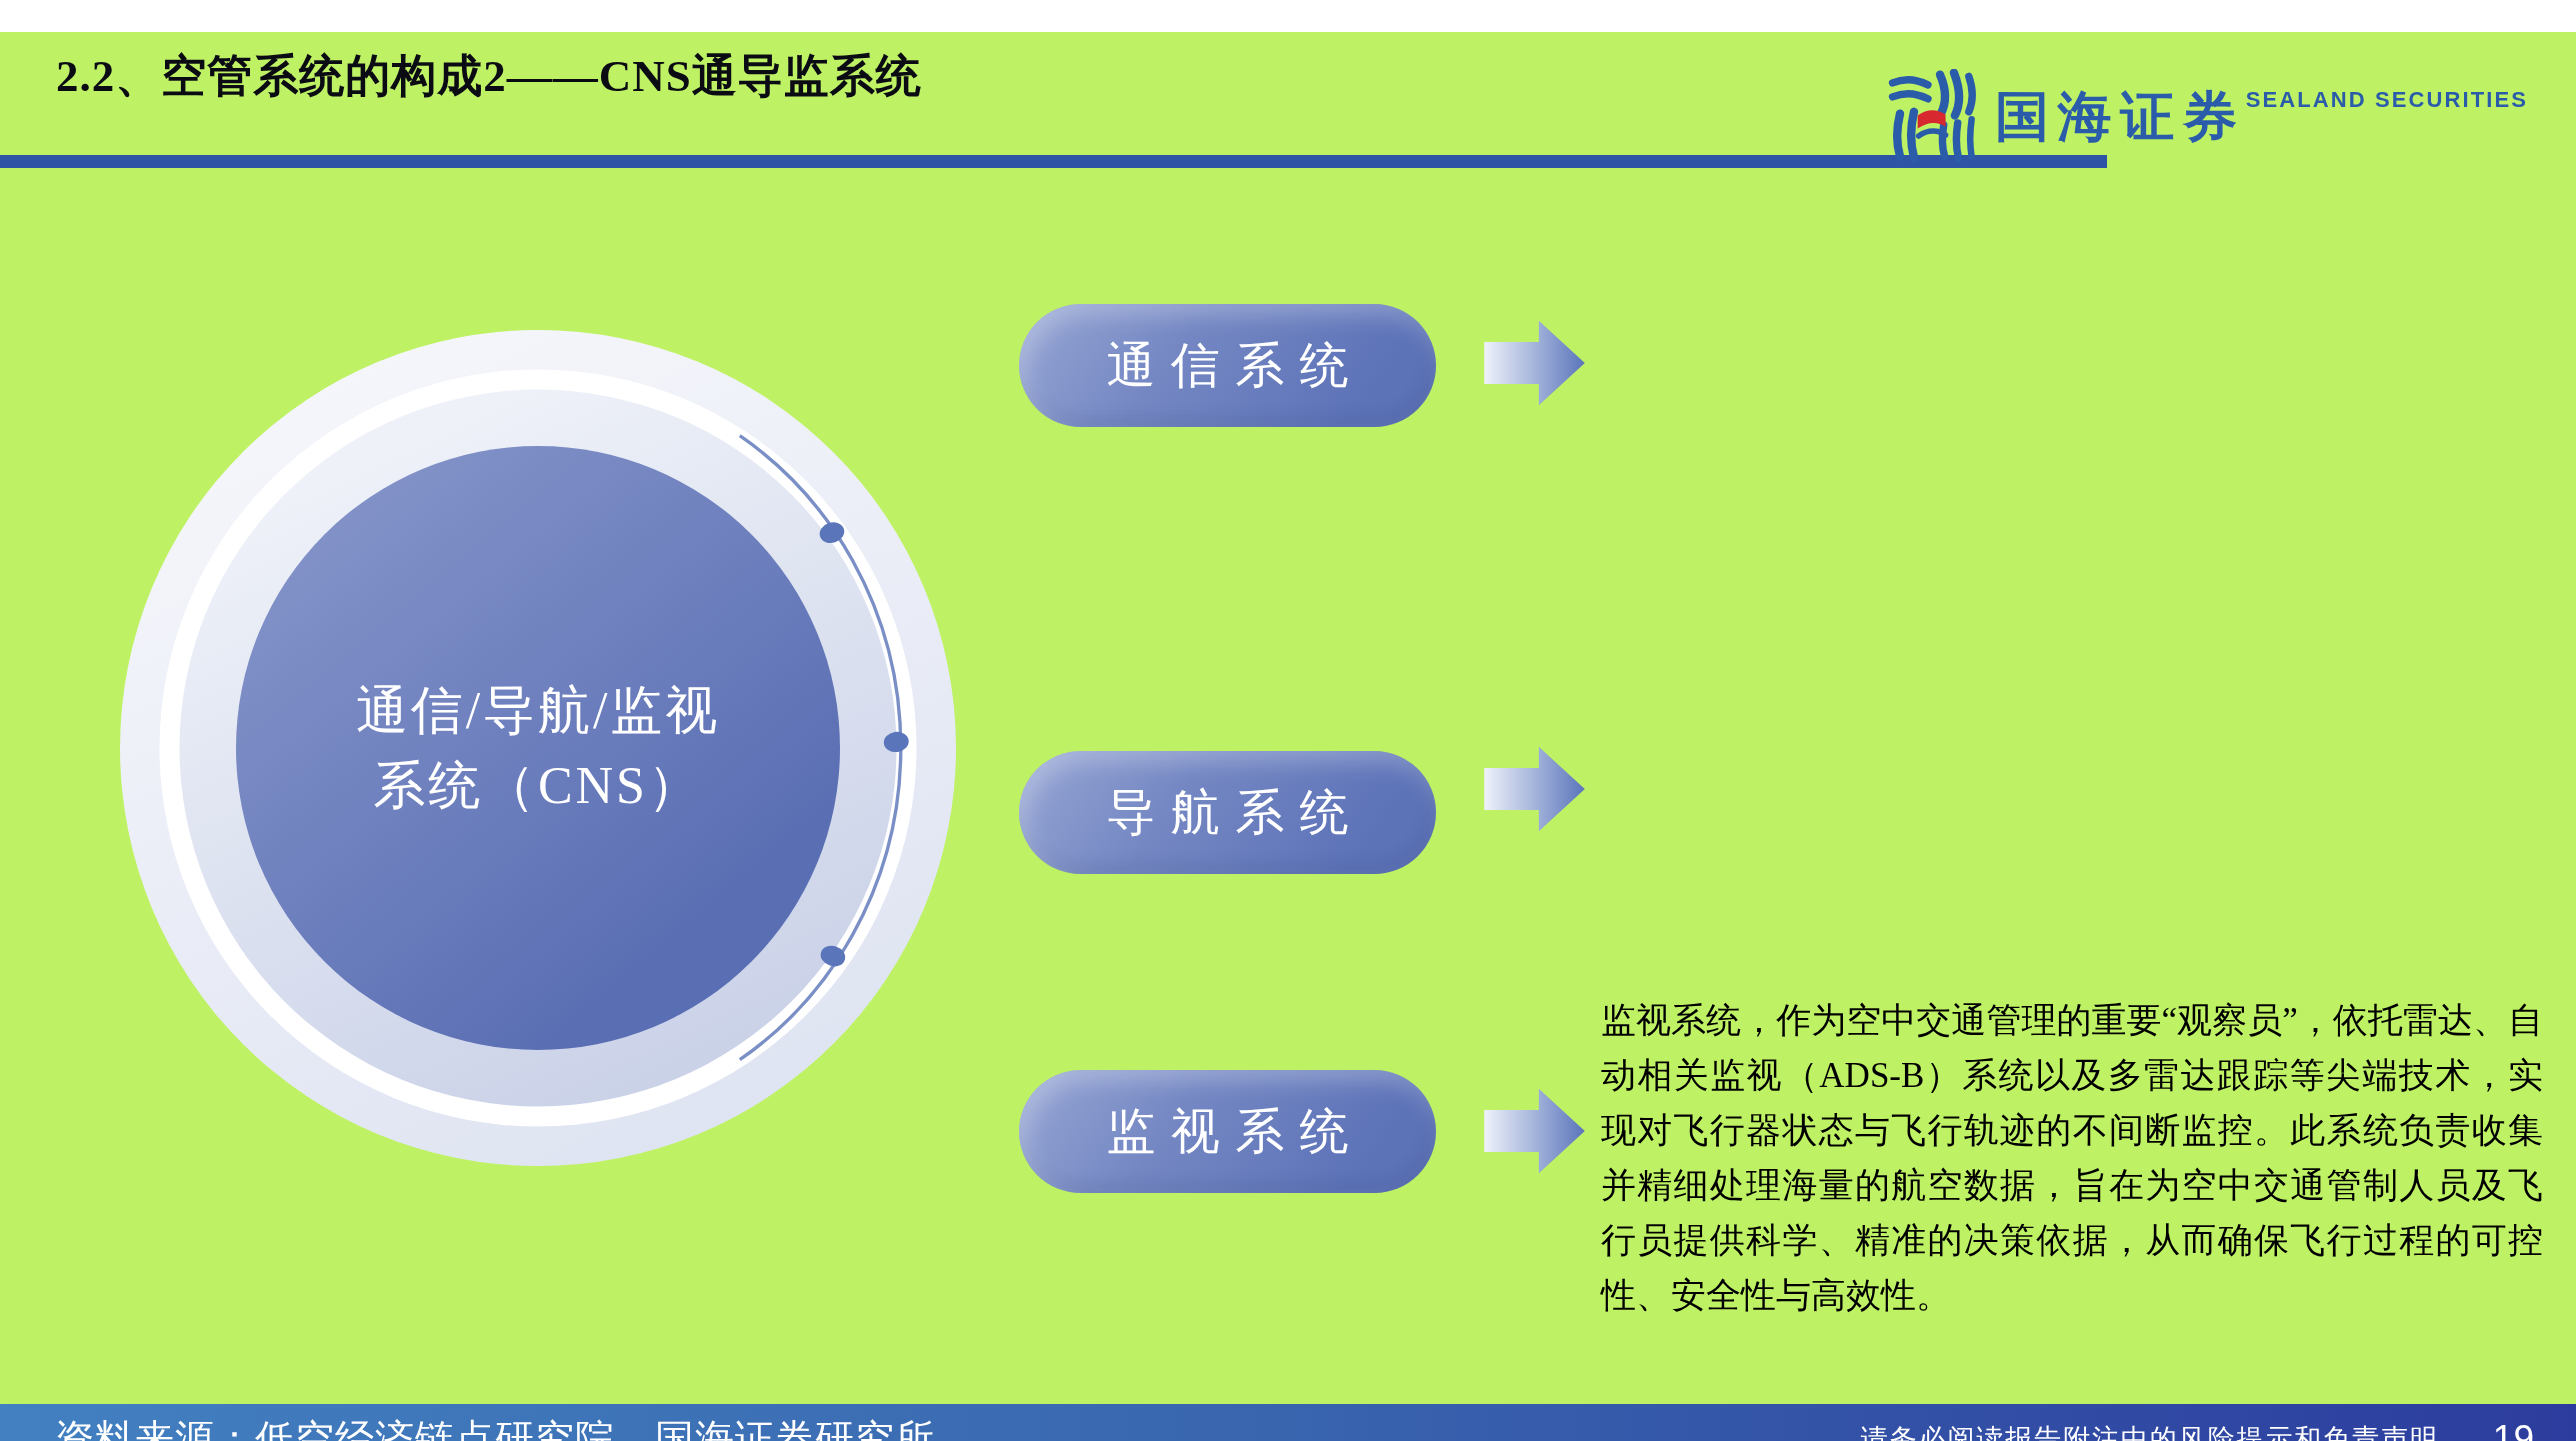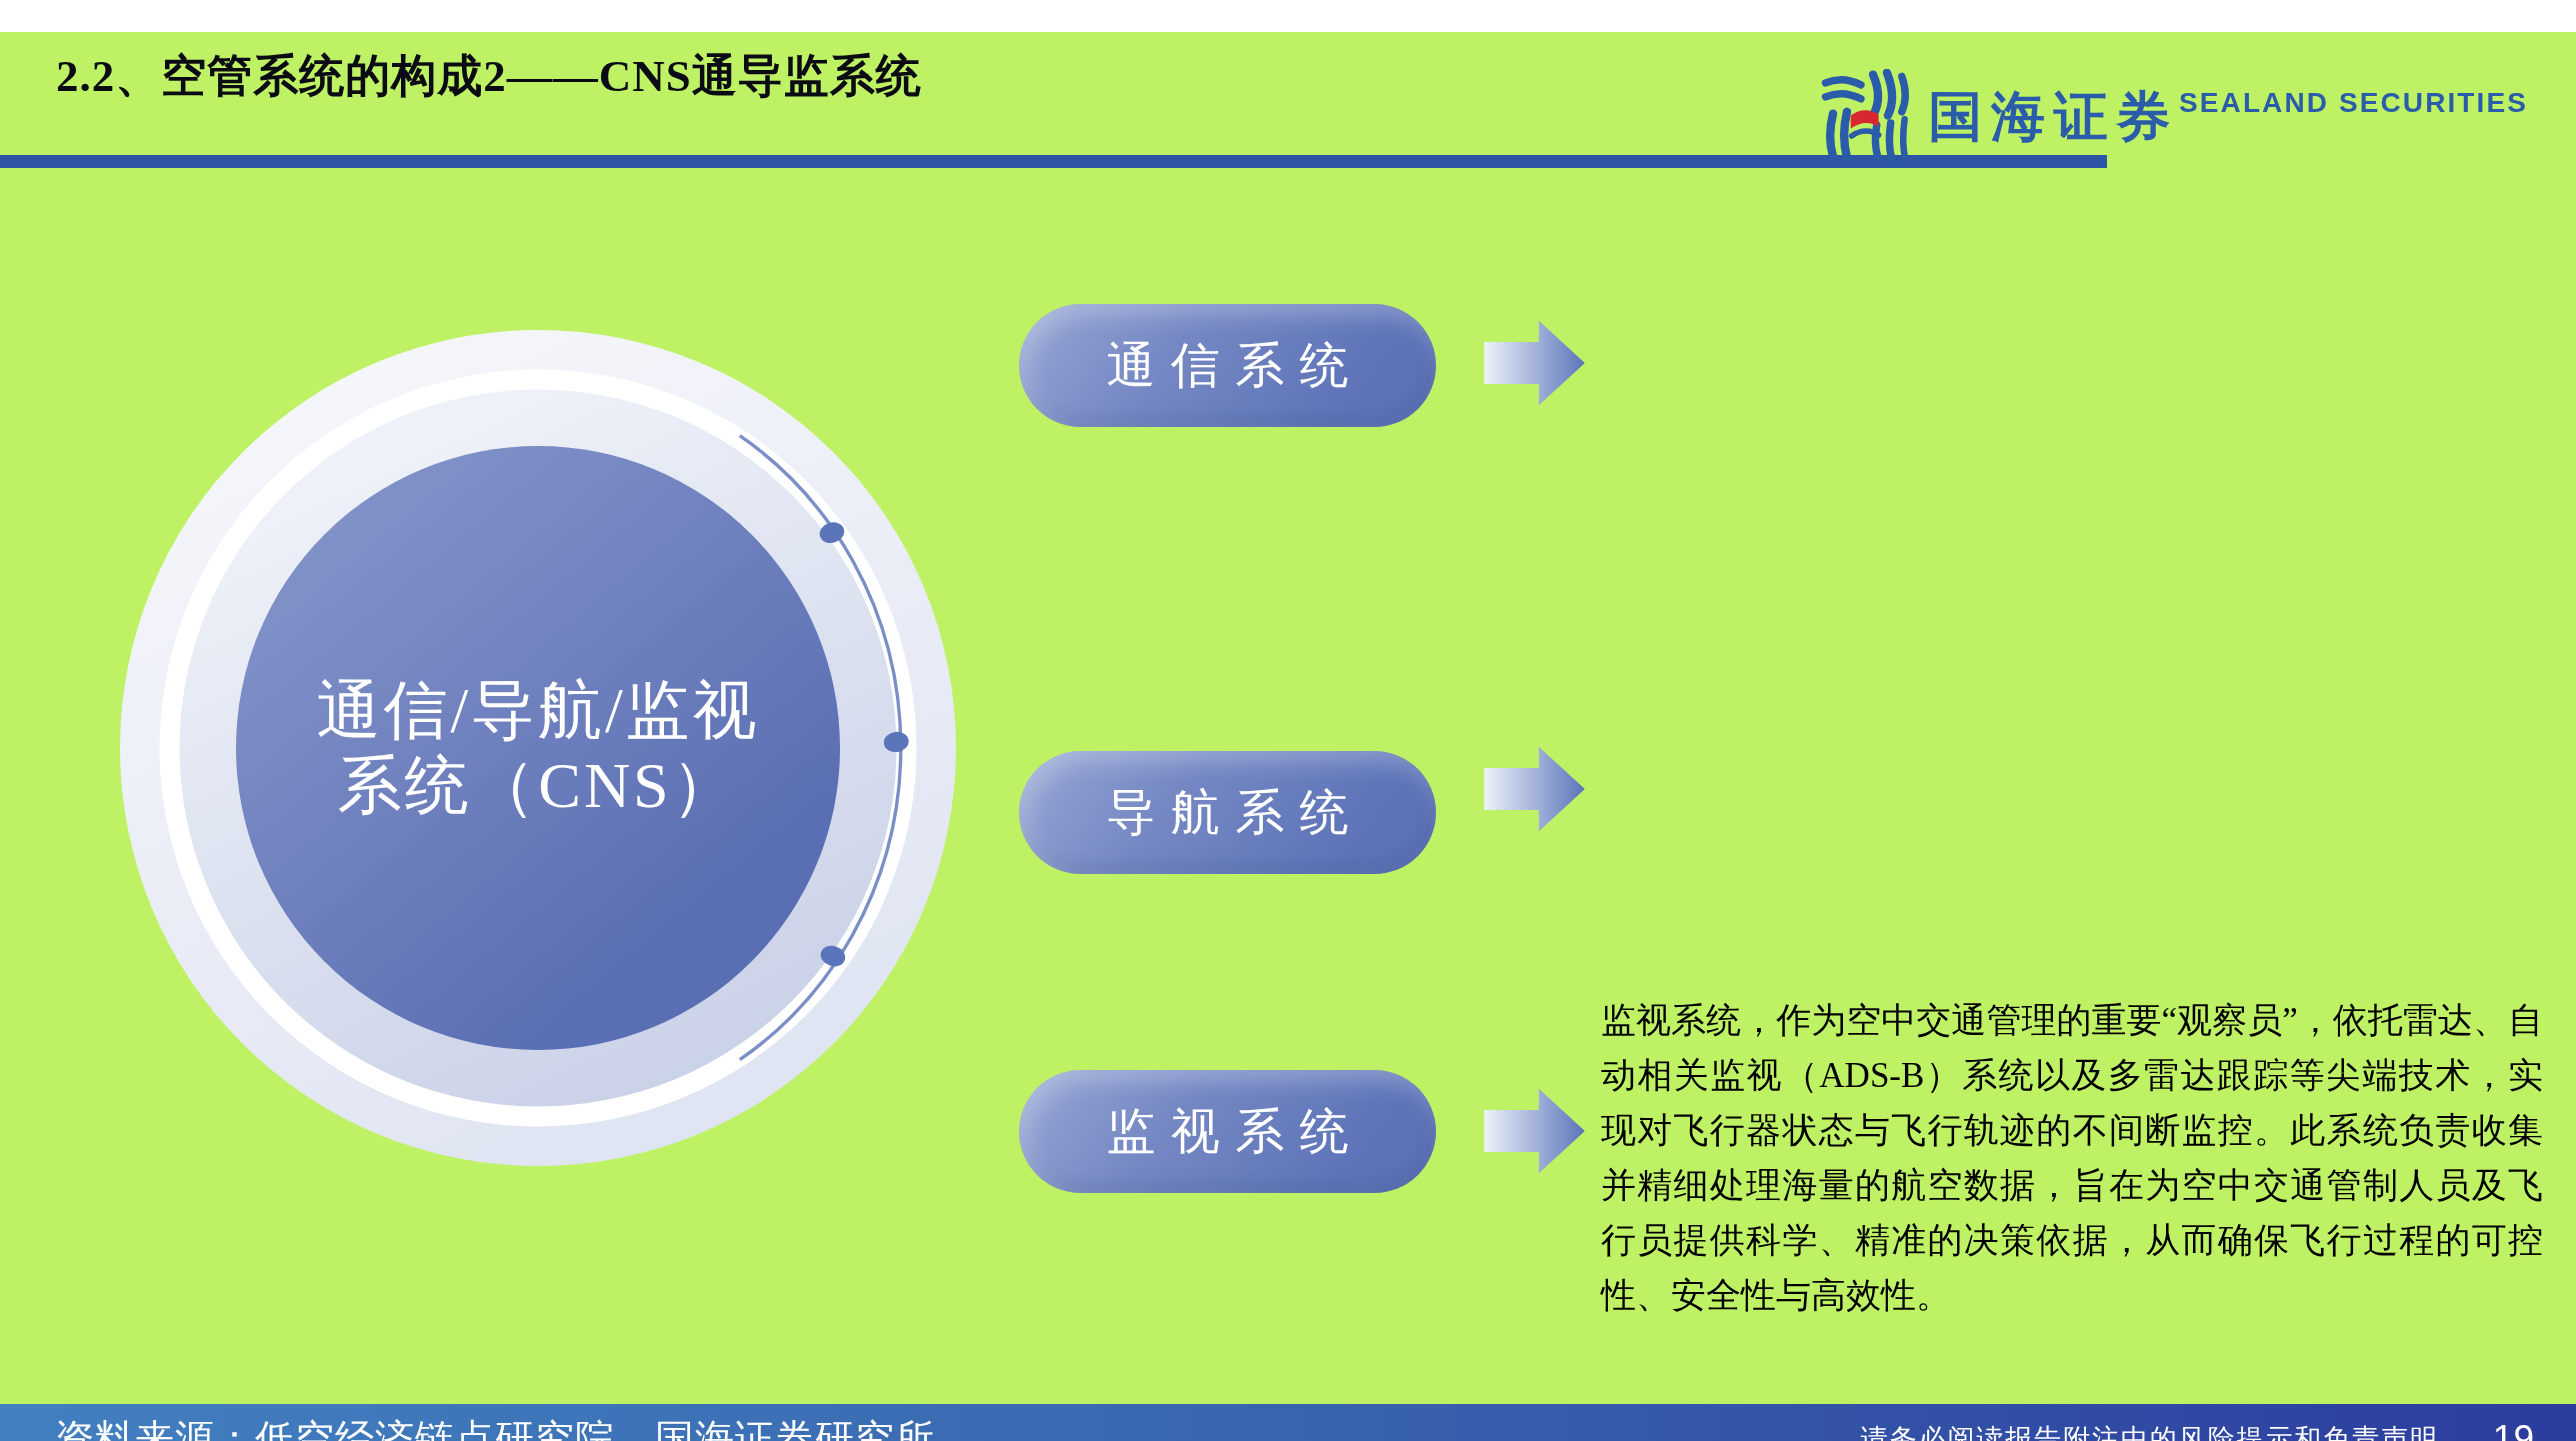--- a/index.html
+++ b/index.html
@@ -20,38 +20,38 @@
     background:#2e55a5;
   }
   .logo { position:absolute; top:37px; right:48px; display:flex; align-items:center; gap:15.4px; }
   .logo-icon { width:93px; height:93px; flex:0 0 auto; }
   .logo-texts { display:flex; flex-direction:row; }
   .logo-cn {
     font-size:54px; line-height:60px; color:#2a5caa; font-weight:700;
     letter-spacing:8.7px; white-space:nowrap;
   }
   .logo-en {
-    font-size:28px; color:#2a5caa; font-weight:700; letter-spacing:2.1px;
+    font-size:22px; color:#2a5caa; font-weight:700; letter-spacing:2.1px;
     white-space:nowrap; margin-top:1.9px;
   }
 
   
   .circles { position:absolute; left:120px; top:298px; width:836px; height:836px; }
   .ring { position:absolute; top:50%; left:50%; transform:translate(-50%,-50%);
           border-radius:50%; }
   .ring-outer { width:836px; height:836px;
     background:linear-gradient(155deg,#f5f6fb 12%,#dfe4f2 88%); }
   .ring-white { width:757px; height:757px; background:#ffffff; }
   .ring-mid { width:717px; height:717px;
     background:linear-gradient(155deg,#eef1f8 15%,#c8d0e7 92%); }
   .circle-core { width:604px; height:604px; border-radius:50%;
     background:linear-gradient(140deg,#8595ca 8%,#5a6eb3 78%);
     display:flex; flex-direction:column; align-items:center; justify-content:center;
     color:#ffffff; font-family:"Liberation Serif","DejaVu Serif",serif;
-    font-size:64px; line-height:75px; letter-spacing:2.9px; text-align:right;
+    font-size:52px; line-height:75px; letter-spacing:2.9px; text-align:right;
   }
   .arc-svg { position:absolute; left:663px; top:365px; width:288px; height:711px; }
 
   
   .pill {
     position:absolute; left:1019px; width:417px; height:123px; border-radius:62px;
     background:linear-gradient(125deg,#97a6d4 0%,#7487c3 38%,#5d73b8 82%);
     box-shadow:inset 7.7px 11.5px 21px rgba(255,255,255,0.25), inset -5.8px -9.6px 15.4px rgba(20,40,90,0.10);
     display:flex; align-items:center; justify-content:center;
     color:#ffffff; font-family:"Liberation Serif","DejaVu Serif",serif;

